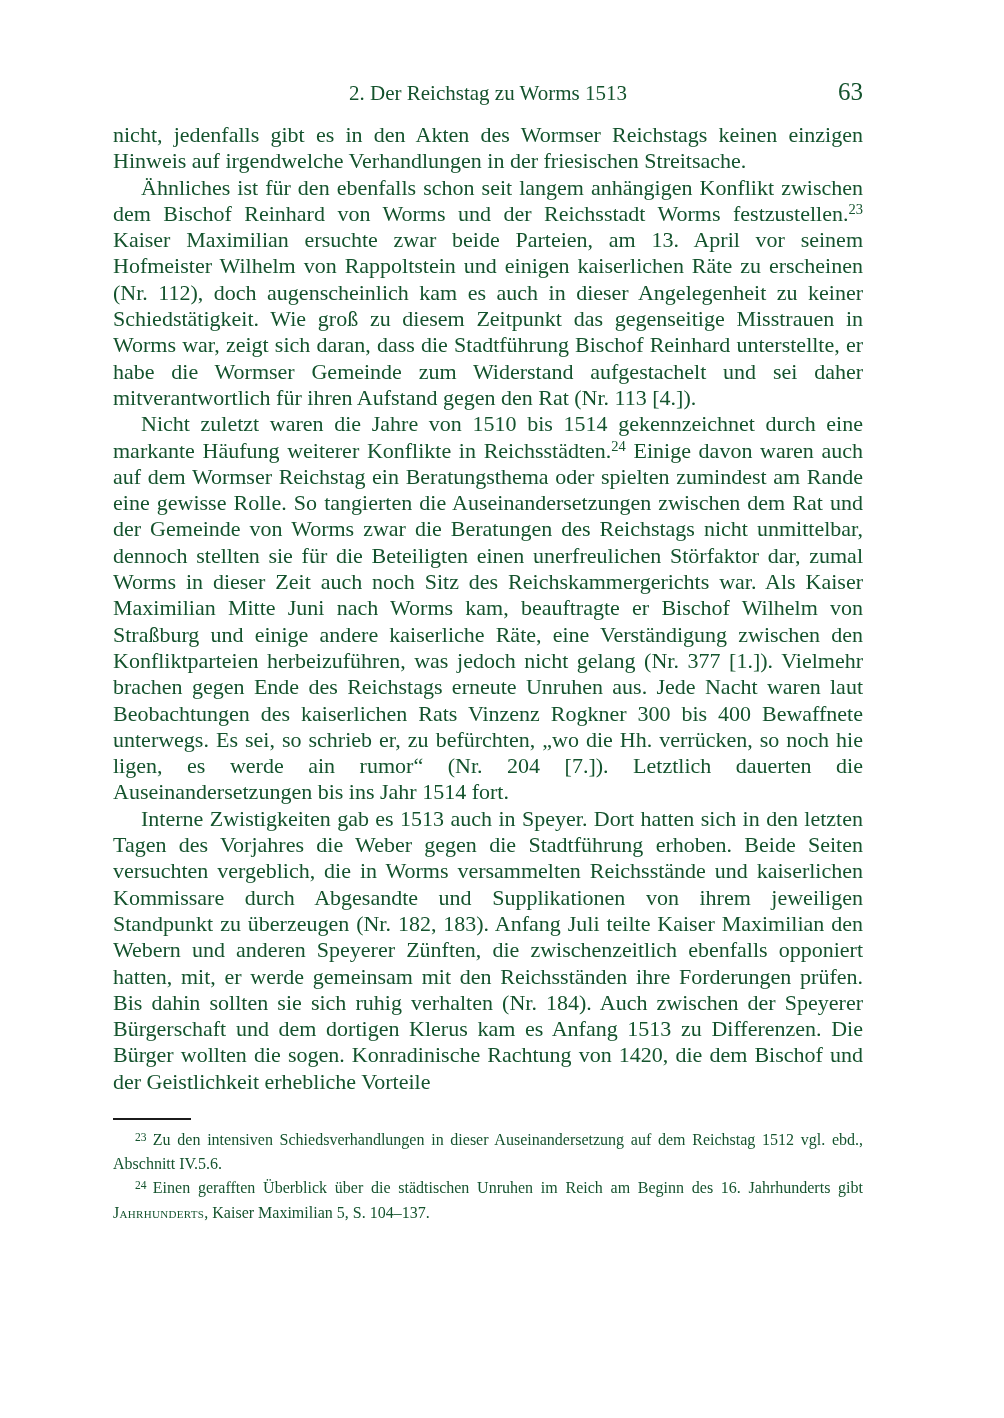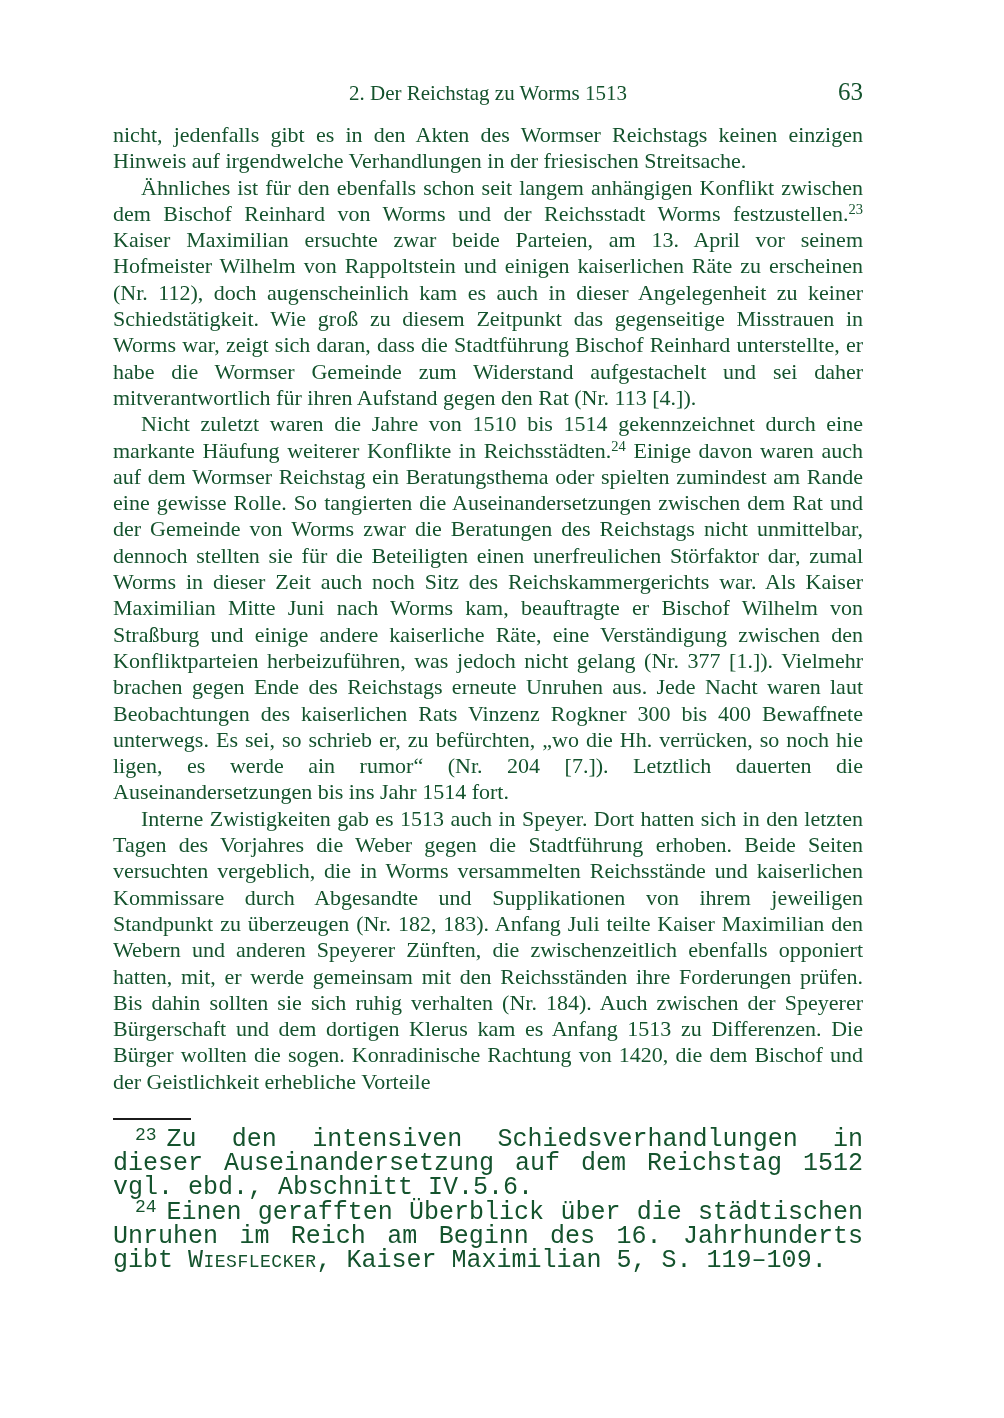--- a/index.html
+++ b/index.html
@@ -64,26 +64,25 @@
   }
   .fn-rule {
     width: 78px;
     height: 0;
     border-top: 2px solid #1b1b1b;
     margin-bottom: 8px;
   }
   .footnote {
     margin: 0;
     padding: 0;
-    font-size: 25px;
+    font-size: 16px;
     line-height: 24.2px;
     text-align: justify;
     text-indent: 22px;
     hyphens: none;
-    font-family: Liberation Mono, monospace;
   }
   .fn-marker {
     font-size: 0.72em;
     line-height: 0;
     position: relative;
     top: -0.35em;
     vertical-align: baseline;
     margin-right: 0.55em;
   }
   .smallcaps {
@@ -112,17 +111,17 @@
 
       <p class="para indent"><span>Interne Zwistigkeiten gab es 1513 auch in Speyer. Dort hatten sich in den letzten Tagen des Vorjahres die Weber gegen die Stadtführung erhoben. Beide Seiten versuchten vergeblich, die in Worms versammelten Reichsstände und kaiserlichen Kommissare durch Abgesandte und Supplikationen von ihrem jeweiligen Standpunkt zu überzeugen (Nr. 182, 183). Anfang Juli teilte Kaiser Maximilian den Webern und anderen Speyerer Zünften, die zwischenzeitlich ebenfalls opponiert hatten, mit, er werde gemeinsam mit den Reichsständen ihre Forderungen prüfen. Bis dahin sollten sie sich ruhig verhalten (Nr. 184). Auch zwischen der Speyerer Bürgerschaft und dem dortigen Klerus kam es Anfang 1513 zu Differenzen. Die Bürger wollten die sogen. Konradinische Rachtung von 1420, die dem Bischof und der Geistlichkeit erhebliche Vorteile</span></p>
 
     </main>
 
     <footer class="footnotes">
       <div class="fn-rule"></div>
 
       <p class="footnote"><sup class="fn-marker">23</sup><span>Zu den intensiven Schiedsverhandlungen in dieser Auseinandersetzung auf dem Reichstag 1512 vgl. ebd., Abschnitt IV.5.6.</span></p>
 
-      <p class="footnote"><sup class="fn-marker">24</sup><span>Einen gerafften Überblick über die städtischen Unruhen im Reich am Beginn des 16. Jahrhunderts gibt </span><span class="smallcaps">Wiesflecker</span><span>, Kaiser Maximilian 5, S. 119–109.</span></p>
+      <p class="footnote"><sup class="fn-marker">24</sup><span>Einen gerafften Überblick über die städtischen Unruhen im Reich am Beginn des 16. Jahrhunderts gibt </span><span class="smallcaps">Jahrhunderts</span><span>, Kaiser Maximilian 5, S. 104–137.</span></p>
     </footer>
 
   </div>
 </div>
 
 </body></html>

